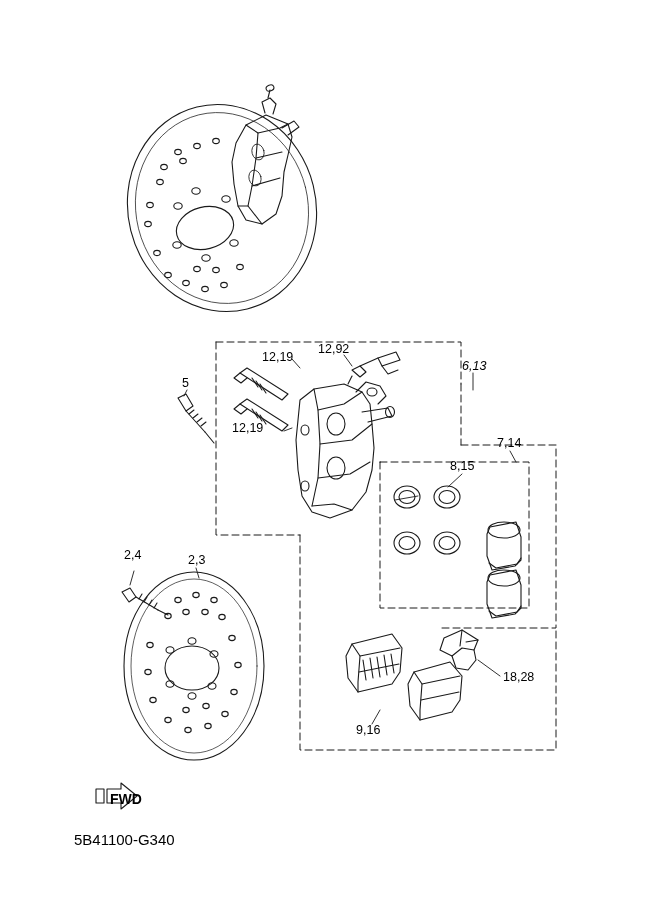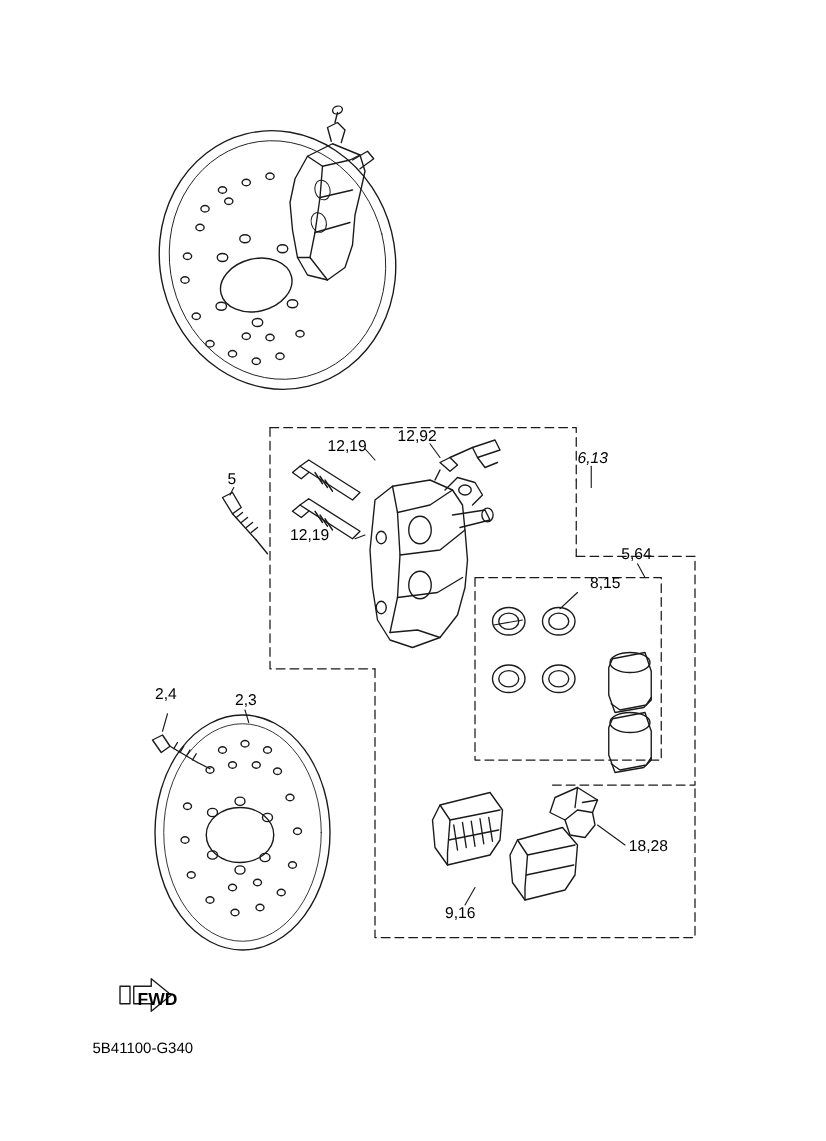--- a/index.html
+++ b/index.html
@@ -28,21 +28,21 @@
     position: absolute;
     font-family: "Liberation Sans", sans-serif;
     font-size: 12.5px;
     color: #000000;
     white-space: nowrap;
     letter-spacing: 0px;
   }
   .partnum {
     position: absolute;
     font-family: "Liberation Sans", sans-serif;
-    font-size: 12px;
+    font-size: 15px;
     color: #000000;
     white-space: nowrap;
   }
   .fwd-text {
     position: absolute;
     font-family: "Liberation Sans", sans-serif;
     font-size: 14px;
     font-weight: bold;
     color: #000000;
     letter-spacing: 0px;
@@ -265,22 +265,22 @@
       </g>
 
     </g>
   </svg>
 
   <div class="lbl" style="left:262px; top:350px;">12,19</div>
   <div class="lbl" style="left:318px; top:342px;">12,92</div>
   <div class="lbl" style="left:462px; top:359px;font-style:italic;">6,13</div>
   <div class="lbl" style="left:182px; top:376px;">5</div>
   <div class="lbl" style="left:232px; top:421px;">12,19</div>
-  <div class="lbl" style="left:497px; top:436px;">5,64</div>
-  <div class="lbl" style="left:472px; top:459px;">8,15</div>
+  <div class="lbl" style="left:497px; top:436px;">7,14</div>
+  <div class="lbl" style="left:450px; top:459px;">8,15</div>
   <div class="lbl" style="left:124px; top:548px;">2,4</div>
   <div class="lbl" style="left:188px; top:553px;">2,3</div>
   <div class="lbl" style="left:503px; top:670px;">18,28</div>
   <div class="lbl" style="left:356px; top:723px;">9,16</div>
 
   <div class="fwd-text" style="left:110px; top:791px;">FWD</div>
 
   <div class="partnum" style="left:74px; top:831px;">5B41100-G340</div>
 
 </div>

